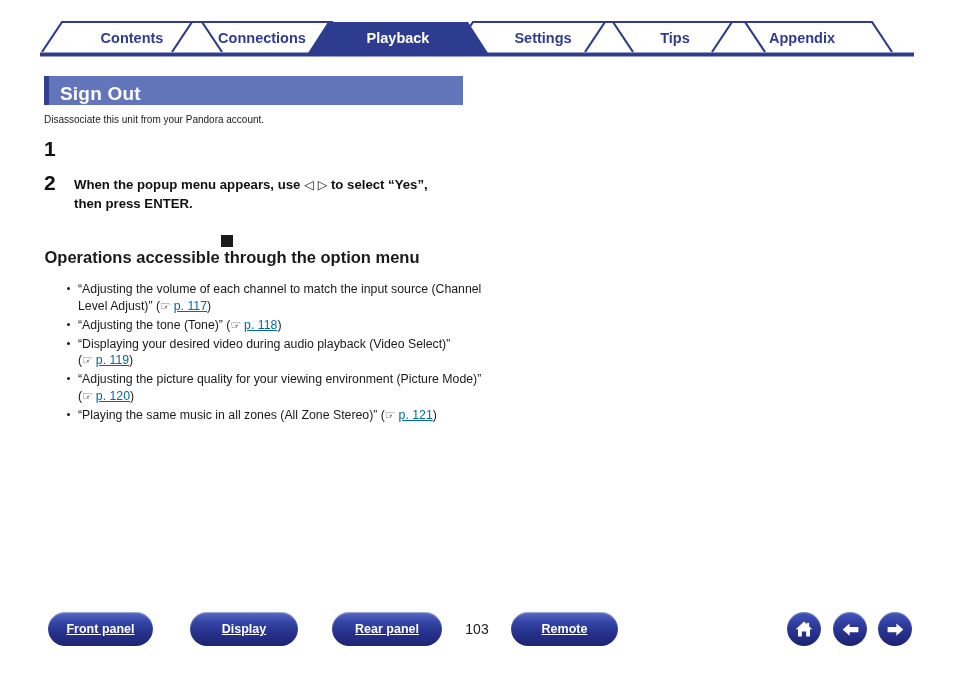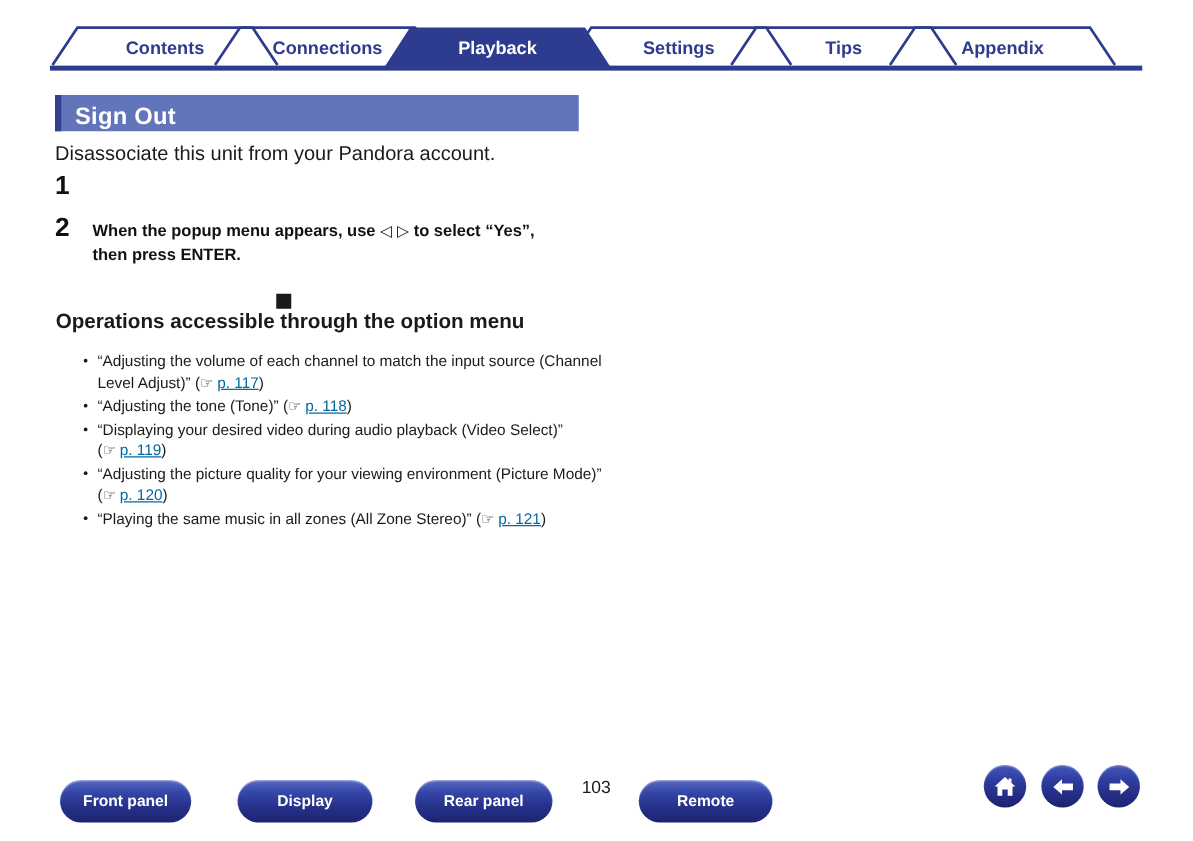--- a/index.html
+++ b/index.html
@@ -63,21 +63,21 @@
     padding-left: 11px;
     letter-spacing: 0.2px;
   }
 
   
   #intro {
     position: absolute;
     left: 44px;
     top: 112px;
     width: 600px;
-    font-size: 16px;
+    font-size: 10px;
     color: #1a1a1a;
     line-height: 1.5;
   }
 
   
   #steps {
     position: absolute;
     left: 44px;
     top: 138px;
     width: 560px;
@@ -175,33 +175,34 @@
   
   #footer {
     position: absolute;
     left: 0;
     top: 612px;
     width: 954px;
     height: 58px;
   }
   .pill {
     position: absolute;
-    top: 12px;
+    top: 0;
     width: 104px;
     height: 34px;
     border-radius: 17px;
     background: linear-gradient(to bottom, #5a6bc4 0%, #3547a8 28%, #26318a 62%, #1d2470 100%);
     box-shadow: inset 0 1px 1px rgba(255,255,255,0.45);
     color: #ffffff;
     font-size: 12.5px;
     font-weight: bold;
     display: flex;
     align-items: center;
     justify-content: center;
     cursor: pointer;
+    text-decoration: underline;
   }
   .pill span { pointer-events: none; }
   #pill-front  { left: 48px;  width: 105px; }
   #pill-display{ left: 190px; width: 108px; }
   #pill-rear   { left: 332px; width: 110px; }
   #pill-remote { left: 511px; width: 107px; }
   #pill-index  { left: 653px; width: 110px; }
 
   #pagenum {
     position: absolute;

